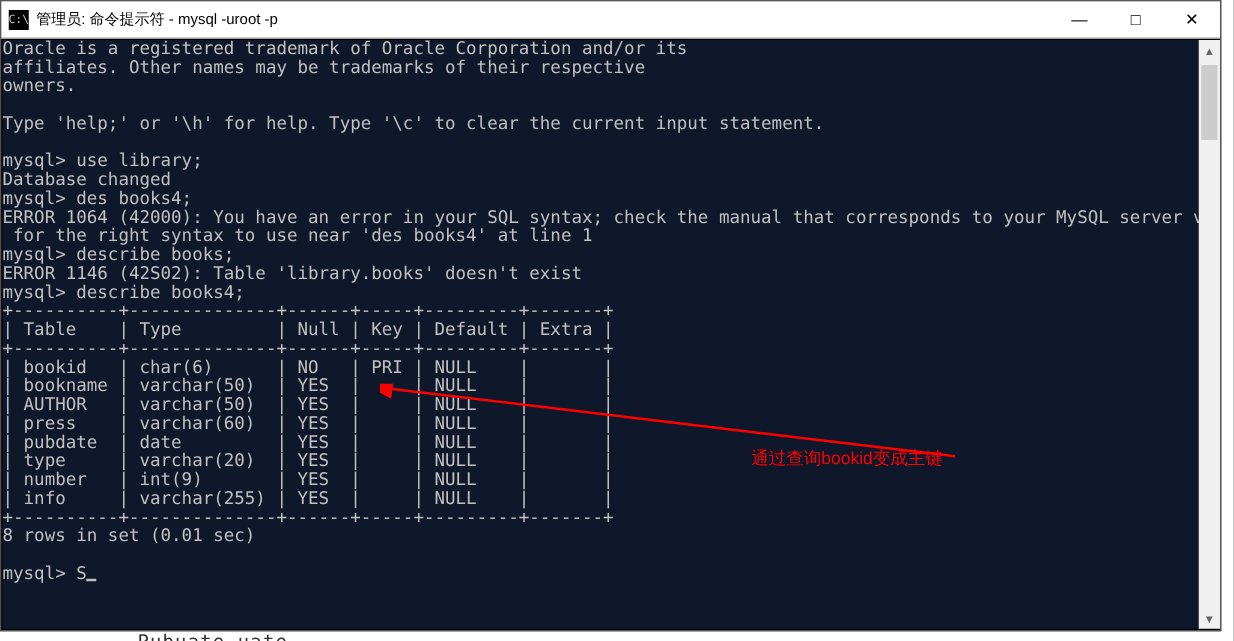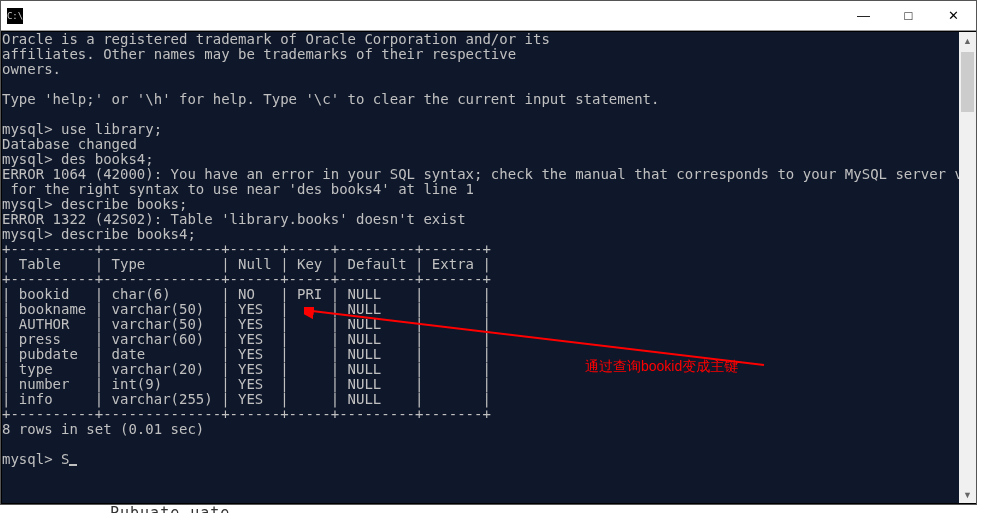--- a/index.html
+++ b/index.html
@@ -85,20 +85,21 @@
       color: #666;
     }
     .scrollbar-arrow.up { top: 0; }
     .scrollbar-arrow.down { bottom: 0; }
     .annotation {
       position: absolute;
       color: #ff0000;
       font-size: 14px;
       font-family: "Microsoft YaHei", "SimSun", sans-serif;
       pointer-events: none;
+      margin-left: 16px;
     }
     .annotation-text { left: 585px; top: 358px; }
     .arrow-svg {
       position: absolute;
       left: 304px; top: 307px;
       width: 470px; height: 64px;
       pointer-events: none;
     }
     .bottom-text {
       position: absolute;
@@ -115,39 +116,40 @@
       background: #c0c0c0;
       vertical-align: -2px;
     }
   </style>
 </head>
 <body>
 
 <div class="window">
   <div class="titlebar">
     <span class="titlebar-icon">C:\</span>
+    <span class="titlebar-title">管理员: 命令提示符 - mysql  -uroot -p</span>
     <span class="titlebar-spacer"></span>
     <div class="win-btn">—</div>
     <div class="win-btn">□</div>
     <div class="win-btn close">✕</div>
   </div>
 
   <div class="terminal"><span>Oracle is a registered trademark of Oracle Corporation and/or its
 affiliates. Other names may be trademarks of their respective
 owners.
 
 Type 'help;' or '\h' for help. Type '\c' to clear the current input statement.
 </span>
 <span>mysql&gt; use library;</span>
 <span>Database changed</span>
 <span>mysql&gt; des books4;</span>
 <span>ERROR 1064 (42000): You have an error in your SQL syntax; check the manual that corresponds to your MySQL server version
  for the right syntax to use near 'des books4' at line 1</span>
 <span>mysql&gt; describe books;</span>
-<span>ERROR 1322 (42S02): Table 'library.books' doesn't exist</span>
+<span>ERROR 1146 (42S02): Table 'library.books' doesn't exist</span>
 <span>mysql&gt; describe books4;</span>
 <span>+----------+--------------+------+-----+---------+-------+</span>
 <span>| Table    | Type         | Null | Key | Default | Extra |</span>
 <span>+----------+--------------+------+-----+---------+-------+</span>
 <span>| bookid   | char(6)      | NO   | PRI | NULL    |       |</span>
 <span>| bookname | varchar(50)  | YES  |     | NULL    |       |</span>
 <span>| AUTHOR   | varchar(50)  | YES  |     | NULL    |       |</span>
 <span>| press    | varchar(60)  | YES  |     | NULL    |       |</span>
 <span>| pubdate  | date         | YES  |     | NULL    |       |</span>
 <span>| type     | varchar(20)  | YES  |     | NULL    |       |</span>

